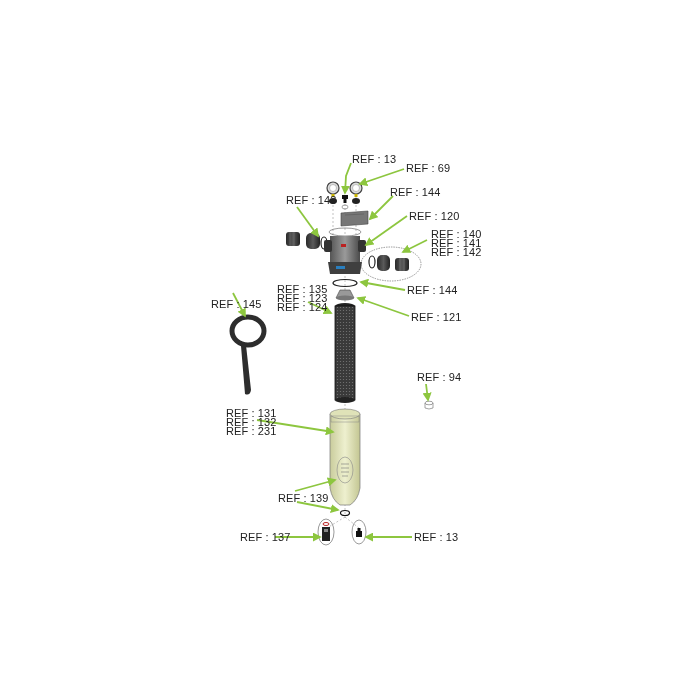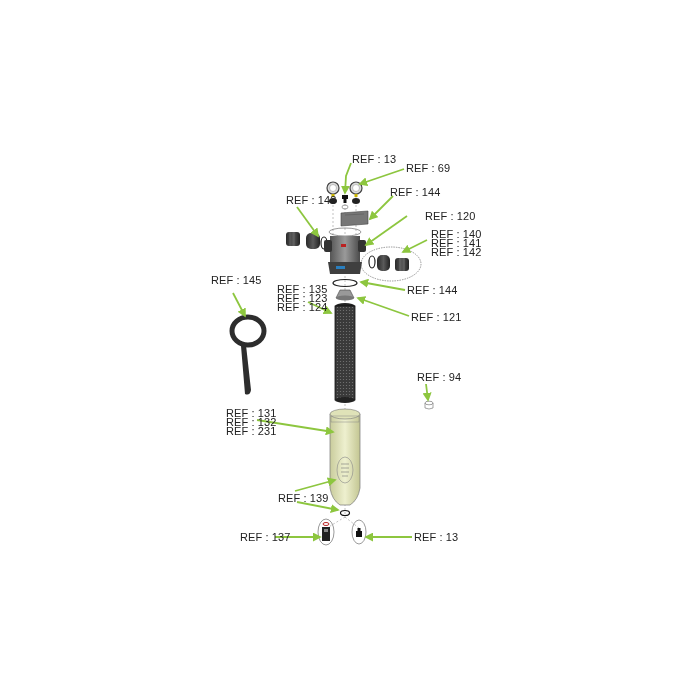--- a/index.html
+++ b/index.html
@@ -163,25 +163,25 @@
     <path d="M275,537 L320,537"></path>
     <path d="M412,537 L366,537"></path>
   </g>
 </svg>
 
   
   <div class="lbl" style="left:352px;top:155px">REF : 13</div>
   <div class="lbl" style="left:406px;top:164px">REF : 69</div>
   <div class="lbl" style="left:390px;top:188px">REF : 144</div>
   <div class="lbl" style="left:286px;top:196px">REF : 143</div>
-  <div class="lbl" style="left:425px;top:212px">REF : 120</div>
+  <div class="lbl" style="left:409px;top:212px">REF : 120</div>
   <div class="lbl" style="left:431px;top:230px">REF : 140</div>
   <div class="lbl" style="left:431px;top:239px">REF : 141</div>
   <div class="lbl" style="left:431px;top:248px">REF : 142</div>
-  <div class="lbl" style="left:211px;top:276px">REF : 145</div>
+  <div class="lbl" style="left:211px;top:300px">REF : 145</div>
   <div class="lbl" style="left:407px;top:286px">REF : 144</div>
   <div class="lbl" style="left:277px;top:285px">REF : 135</div>
   <div class="lbl" style="left:277px;top:294px">REF : 123</div>
   <div class="lbl" style="left:277px;top:303px">REF : 124</div>
   <div class="lbl" style="left:411px;top:313px">REF : 121</div>
   <div class="lbl" style="left:417px;top:373px">REF : 94</div>
   <div class="lbl" style="left:226px;top:409px">REF : 131</div>
   <div class="lbl" style="left:226px;top:418px">REF : 132</div>
   <div class="lbl" style="left:226px;top:427px">REF : 231</div>
   <div class="lbl" style="left:278px;top:494px">REF : 139</div>

